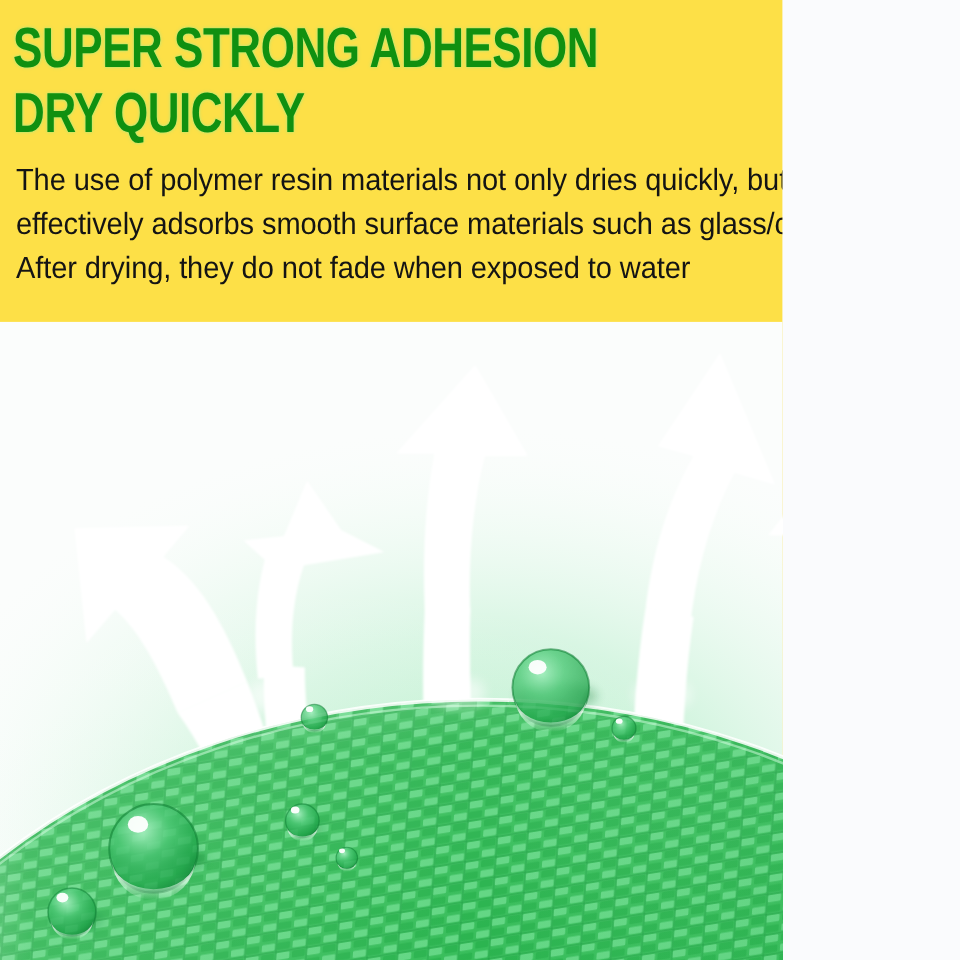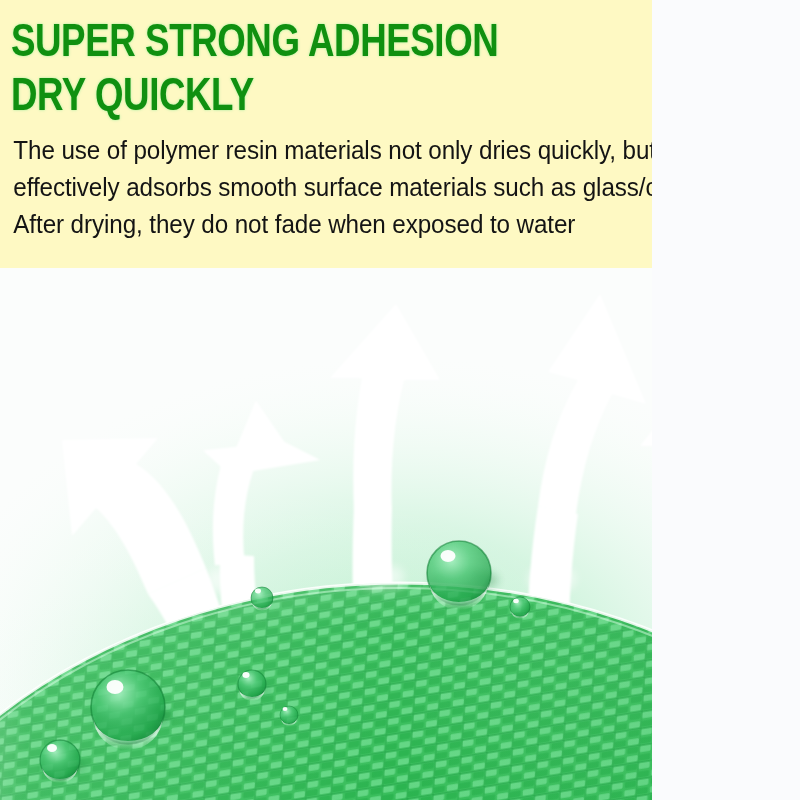--- a/index.html
+++ b/index.html
@@ -4,21 +4,21 @@
 <style>
   html,body{margin:0;padding:0;}
   body{
     width:800px;height:800px;overflow:hidden;
     background:#fafbfd;
     font-family:"Liberation Sans",sans-serif;
     position:relative;
   }
   #poster{
     position:absolute;inset:0;width:652px;height:800px;
-    background:#fef9c3;overflow:hidden;
+    background:#fde047;overflow:hidden;
   }
 
   
   .graphic{position:absolute;left:0;top:268px;width:800px;height:532px;overflow:hidden;}
   .graphic svg{display:block;width:800px;height:532px;}
 
   
   .textblock{position:absolute;left:0;top:0;width:800px;padding:0;z-index:5;}
   .headline{
     margin:0;padding:0 10px 0 14px;

